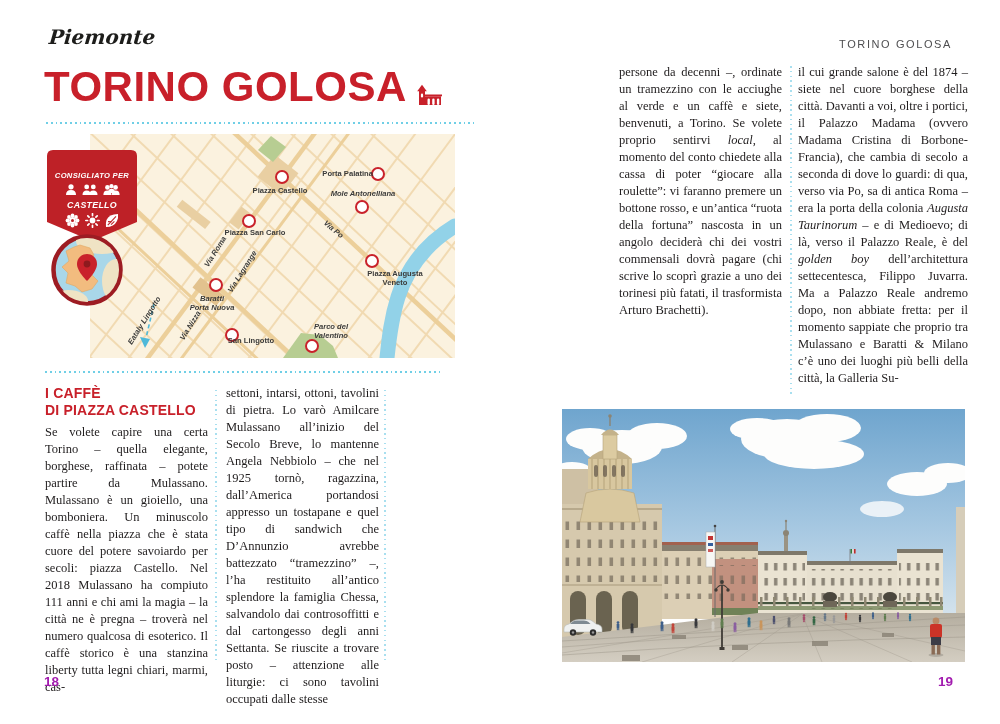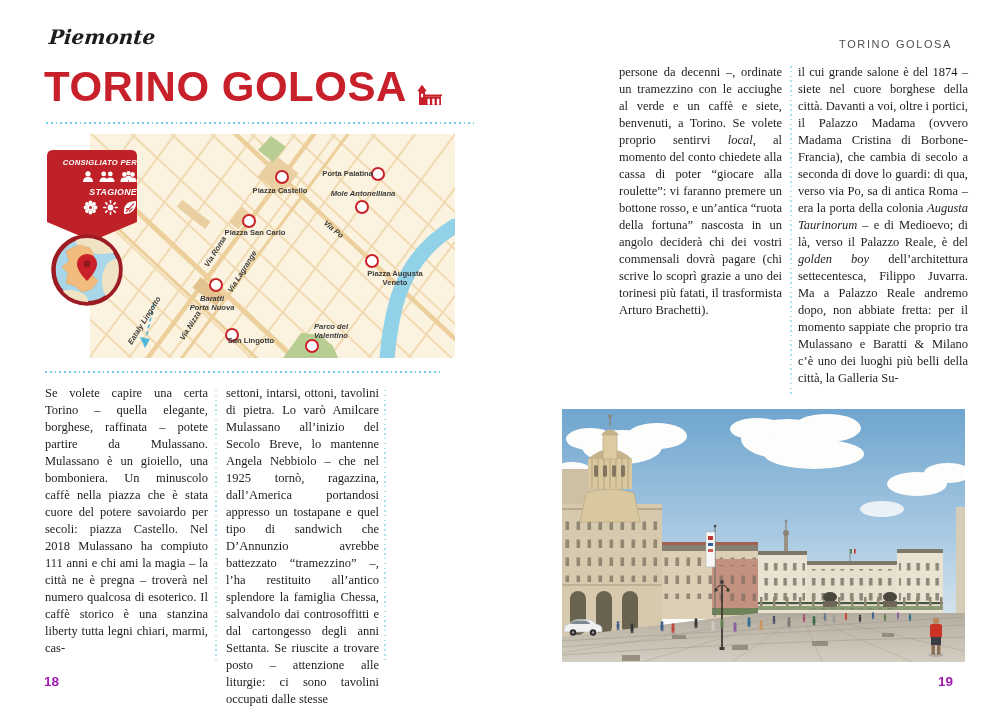--- a/index.html
+++ b/index.html
@@ -29,22 +29,22 @@
   #map-layer{position:absolute;inset:0;}
   .map-label{position:absolute;font:600 7.6px/8.8px "Liberation Sans",sans-serif;color:#3b3b3a;
              white-space:pre-line;text-align:center;}
   .map-label.it{font-style:italic;}
   .map-marker{position:absolute;width:10px;height:10px;border:2.6px solid #c9222b;background:#fff;
               border-radius:50%;transform:translate(-50%,-50%);box-sizing:content-box;}
 
   
   .badge{position:absolute;left:47px;top:150px;width:90px;height:93px;z-index:3;}
   .badge-shape{position:absolute;inset:0;}
-  .badge-content{position:absolute;inset:0;display:flex;flex-direction:column;align-items:flex-end;
-                 padding-top:9px;color:#fff;}
+  .badge-content{position:absolute;inset:0;display:flex;flex-direction:column;align-items:center;
+                 padding-top:22px;color:#fff;}
   .badge-line{font:italic 700 7.6px/1 "Liberation Sans",sans-serif;letter-spacing:.3px;}
   .badge-line.l2{font-size:8.8px;margin-top:1px;}
   .badge-icons{display:flex;gap:5px;align-items:flex-end;margin:4px 0 5px;}
   .region-circle{position:absolute;left:50px;top:233px;z-index:4;}
 
   
   .col{position:absolute;text-align:justify;font:12.5px/17px "Liberation Serif",serif;color:#1f1c1d;}
   .col p{margin:0;}
   .col i{font-style:italic;}
   .col1{left:45px;top:385px;width:163px;}
@@ -188,21 +188,21 @@
         </svg>
         <svg width="17" height="11" viewBox="0 0 17 11" fill="#fff">
           <circle cx="8.5" cy="2.2" r="2.1"></circle>
             <path d="M5,9 q0,-4.2 3.5,-4.2 q3.5,0 3.5,4.2 z"></path>
           <circle cx="4.4" cy="3.4" r="2.3"></circle>
             <path d="M0.4,11 q0,-4.4 4,-4.4 q4,0 4,4.4 z"></path>
           <circle cx="12.6" cy="3.4" r="2.3"></circle>
             <path d="M8.6,11 q0,-4.4 4,-4.4 q4,0 4,4.4 z"></path>
         </svg>
       </div>
-      <div class="badge-line l2">STAGIONE</div>
+      <div class="badge-line l2">CASTELLO</div>
       <div class="badge-icons">
         <svg width="15" height="15" viewBox="0 0 15 15" fill="#fff">
           <circle cx="12.5" cy="7.5" r="1.9"></circle>
             <circle cx="11" cy="11" r="1.9"></circle>
           <circle cx="7.5" cy="12.5" r="1.9"></circle>
             <circle cx="4" cy="11" r="1.9"></circle>
           <circle cx="2.5" cy="7.5" r="1.9"></circle>
             <circle cx="4" cy="4" r="1.9"></circle>
           <circle cx="7.5" cy="2.5" r="1.9"></circle>
             <circle cx="11" cy="4" r="1.9"></circle>
@@ -249,20 +249,22 @@
         <polygon points="30,12 40,15 44,22 40,28 45,34 42,42 48,48 42,56 32,59 25,53 16,50 18,40 12,34 19,28 16,18 24,14" fill="#f2bc7f" stroke="#e0a763" stroke-width="0.6"></polygon>
       </g>
       <path d="M37,21 c-6,0 -10,4.5 -10,10 c0,7.5 10,17 10,17 c0,0 10,-9.5 10,-17 c0,-5.5 -4,-10 -10,-10 z" fill="#c9222b"></path>
       <circle cx="37" cy="31" r="3.4" fill="#8e1a1e"></circle>
     </svg>
   </div>
 
   <div class="rule rule-map"></div>
 
   <section class="col col1">
+    <h2 class="sec-heading">I CAFFÈ
+DI PIAZZA CASTELLO</h2>
     <div>
         <p><span>Se volete capire una certa Torino – quella elegante, borghese, raffinata – potete partire da Mulassano. Mulassano è un gioiello, una bomboniera. Un minuscolo caffè nella piazza che è stata cuore del potere savoiardo per secoli: piazza Castello. Nel 2018 Mulassano ha compiuto 111 anni e chi ami la magia – la città ne è pregna – troverà nel numero qualcosa di esoterico. Il caffè storico è una stanzina liberty tutta legni chiari, marmi, cas-</span></p>
       </div>
   </section>
   <div class="vdivider vd-a"></div>
   <section class="col col2">
     <div>
         <p><span>settoni, intarsi, ottoni, tavolini di pietra. Lo varò Amilcare Mulassano all’inizio del Secolo Breve, lo mantenne Angela Nebbiolo – che nel 1925 tornò, ragazzina, dall’America portandosi appresso un tostapane e quel tipo di sandwich che D’Annunzio avrebbe battezzato “tramezzino” –, l’ha restituito all’antico splendore la famiglia Chessa, salvandolo dai controsoffitti e dal cartongesso degli anni Settanta. Se riuscite a trovare posto – attenzione alle liturgie: ci sono tavolini occupati dalle stesse</span></p>
       </div>
   </section>

